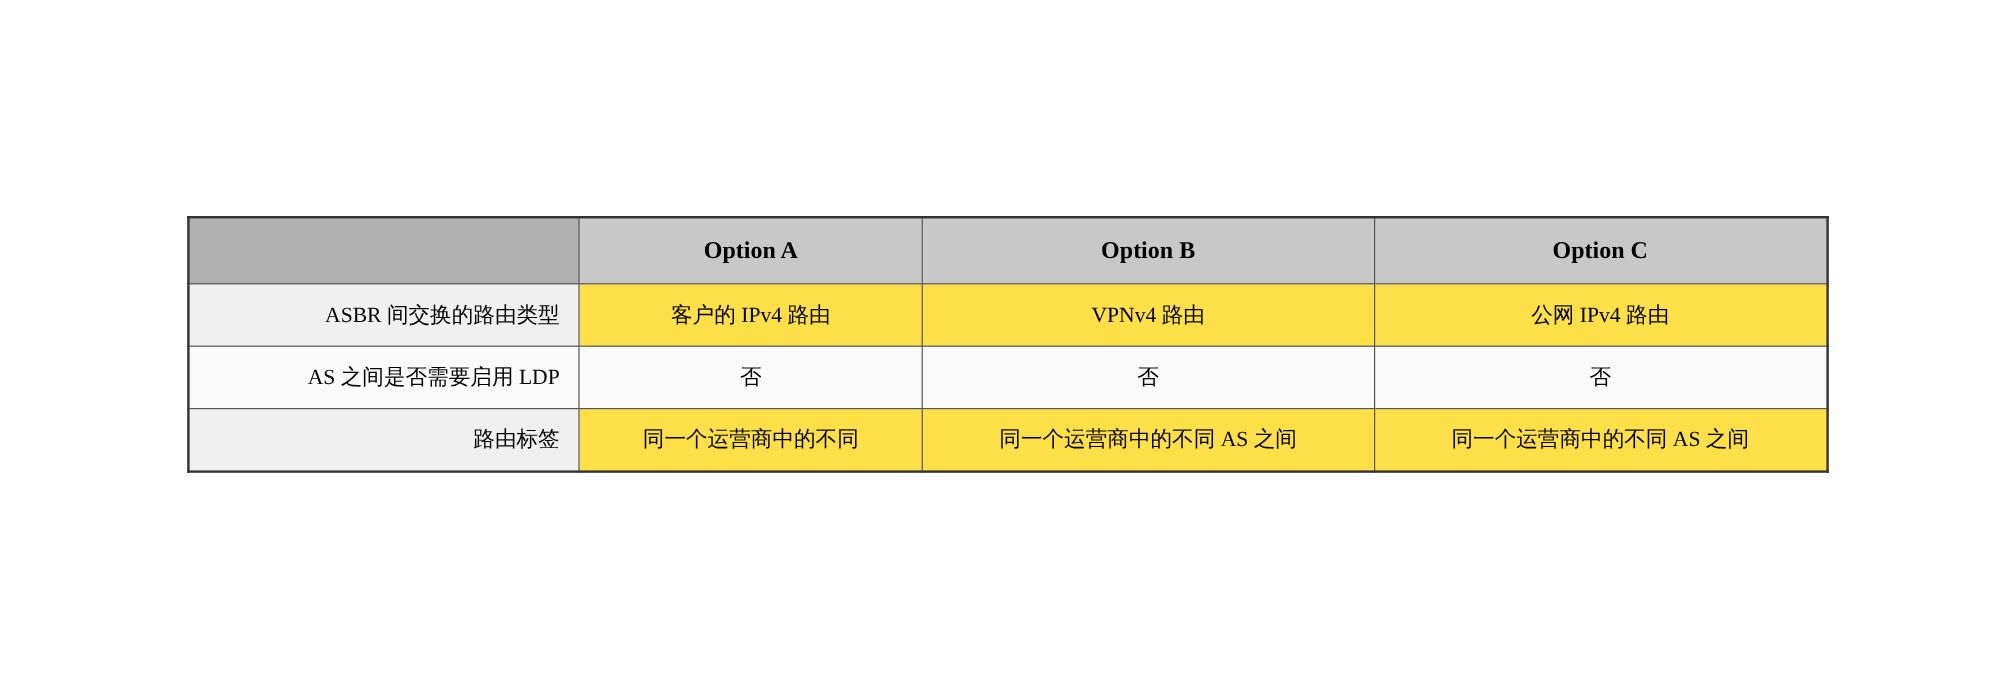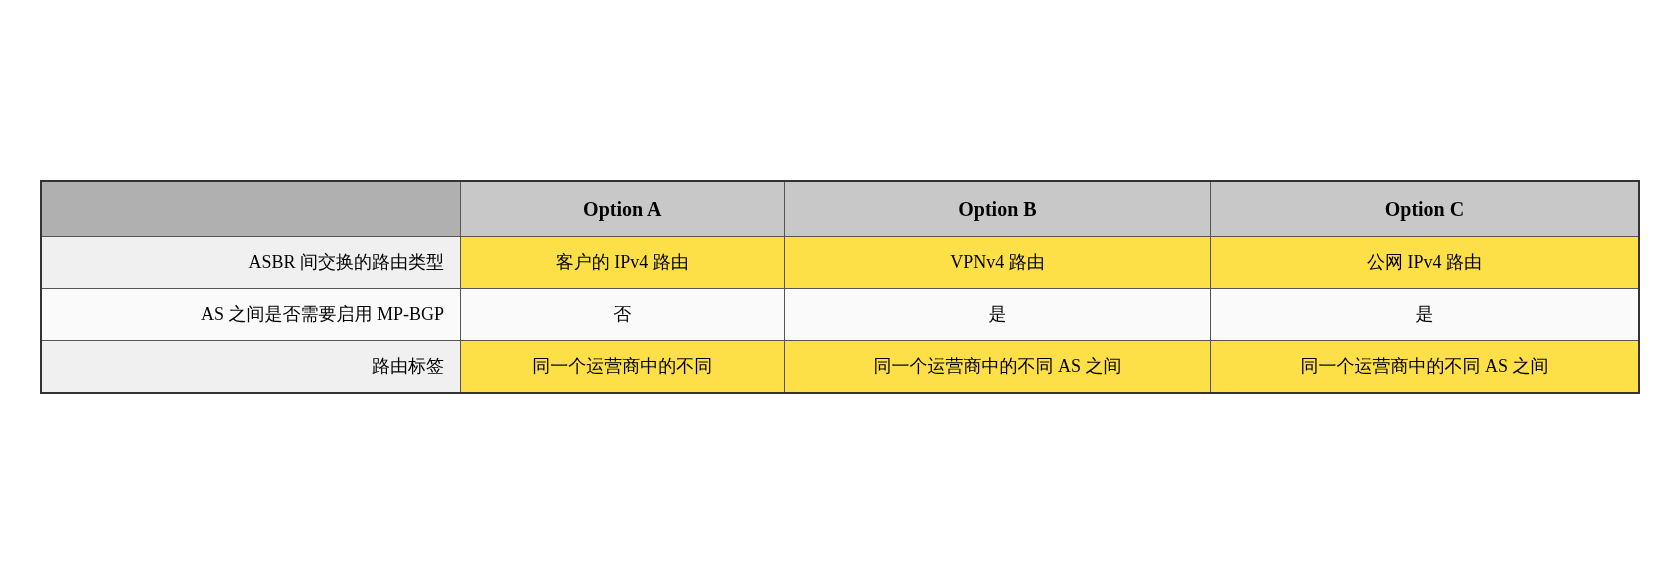--- a/index.html
+++ b/index.html
@@ -13,21 +13,21 @@
       font-family: "SimSun", "STSong", serif;
       font-size: 18px;
       display: flex;
       justify-content: center;
       align-items: center;
       min-height: 574px;
       padding: 20px;
     }
 
     .table-wrapper {
-      width: 1600px;
+      width: 1368px;
     }
 
     table {
       width: 100%;
       border-collapse: collapse;
       border: 2px solid #333;
     }
 
     th, td {
       border: 1.5px solid #555;
@@ -75,24 +75,24 @@
       </tr>
     </thead>
     <tbody>
       <tr>
         <td>ASBR 间交换的路由类型</td>
         <td>客户的 IPv4 路由</td>
         <td>VPNv4 路由</td>
         <td>公网 IPv4 路由</td>
       </tr>
       <tr>
-        <td>AS 之间是否需要启用 MP-BGP</td>
+        <td>AS 之间是否需要启用 LDP</td>
         <td>否</td>
-        <td>是</td>
-        <td>是</td>
+        <td>否</td>
+        <td>否</td>
       </tr>
       <tr>
         <td>路由标签</td>
         <td>同一个运营商中的不同</td>
         <td>同一个运营商中的不同 AS 之间</td>
         <td>同一个运营商中的不同 AS 之间</td>
       </tr>
     </tbody>
   </table>
 </div>

